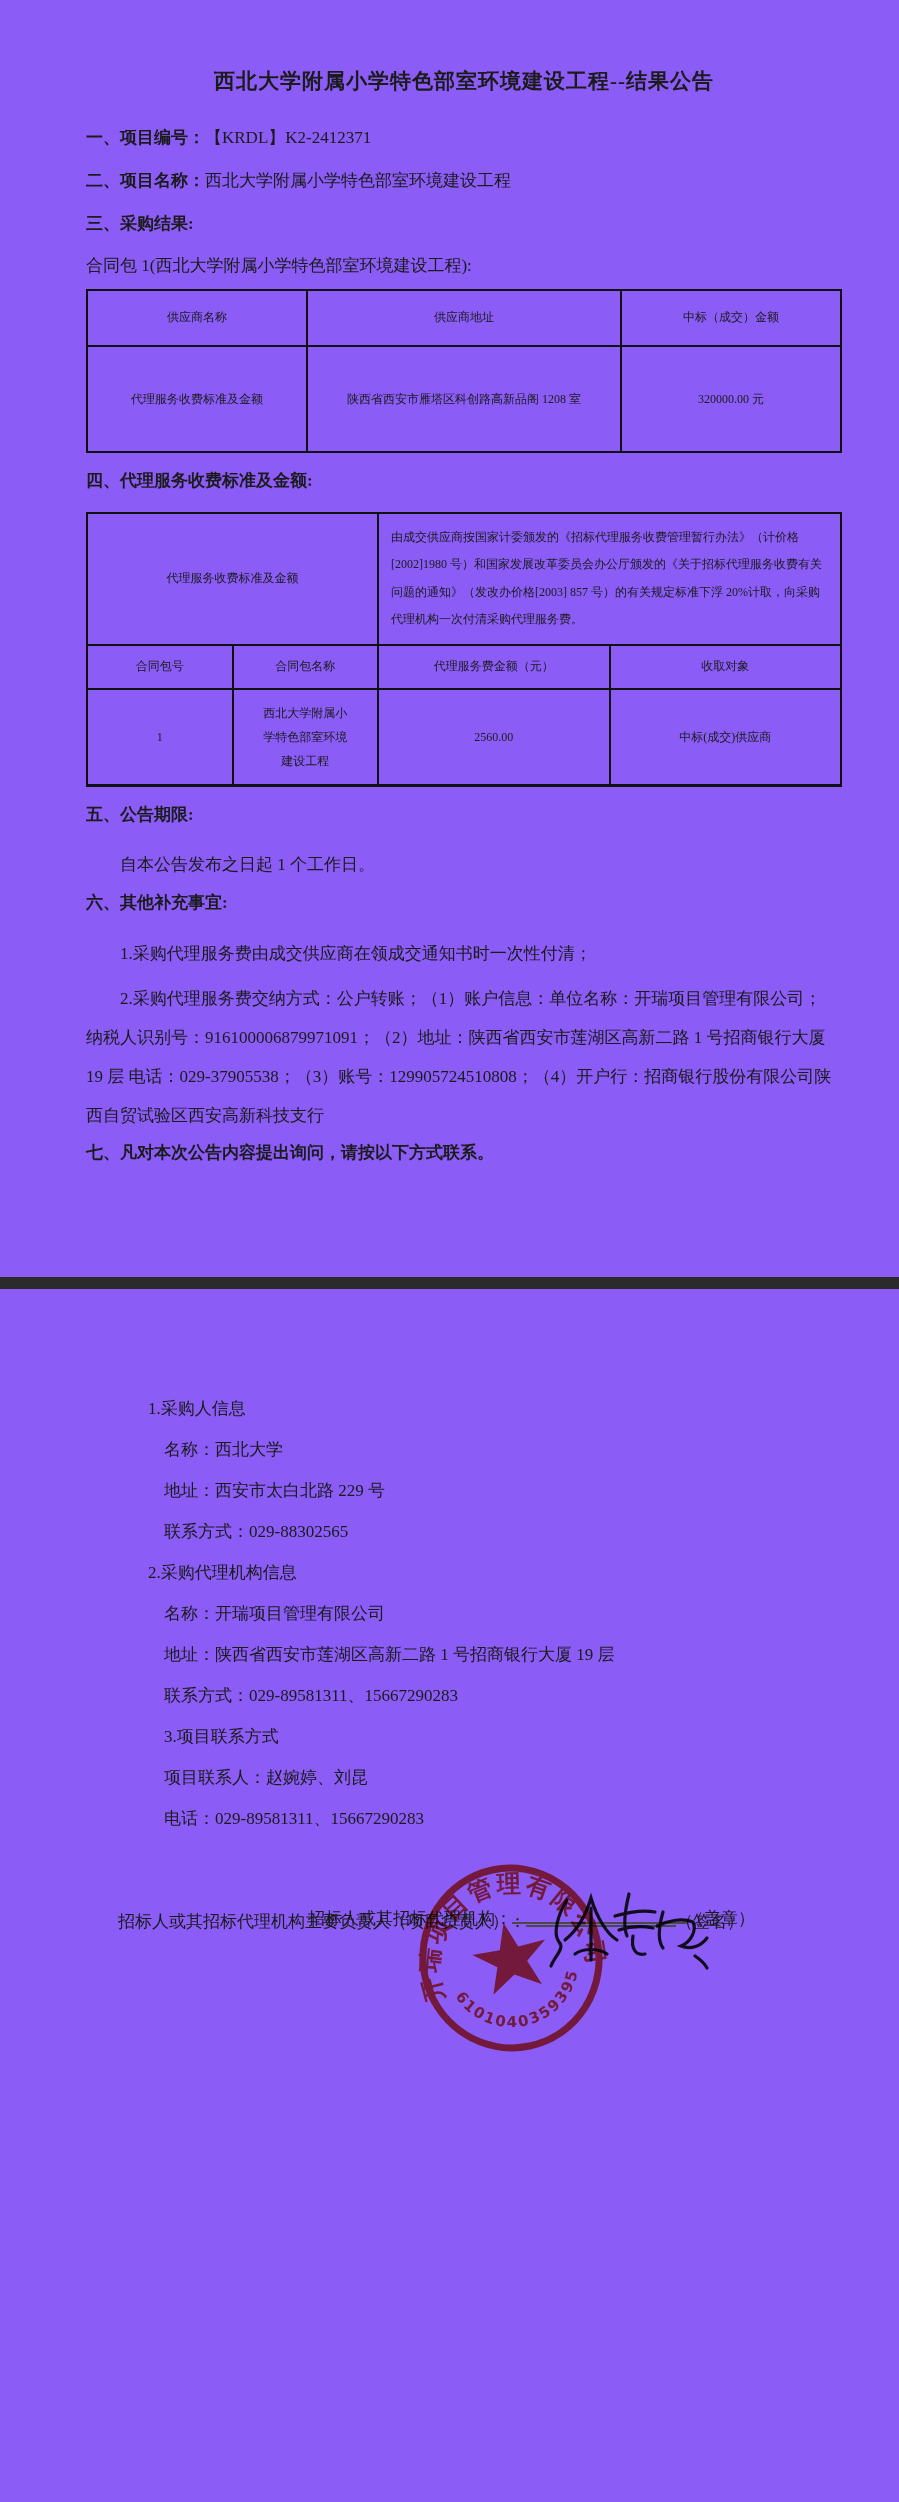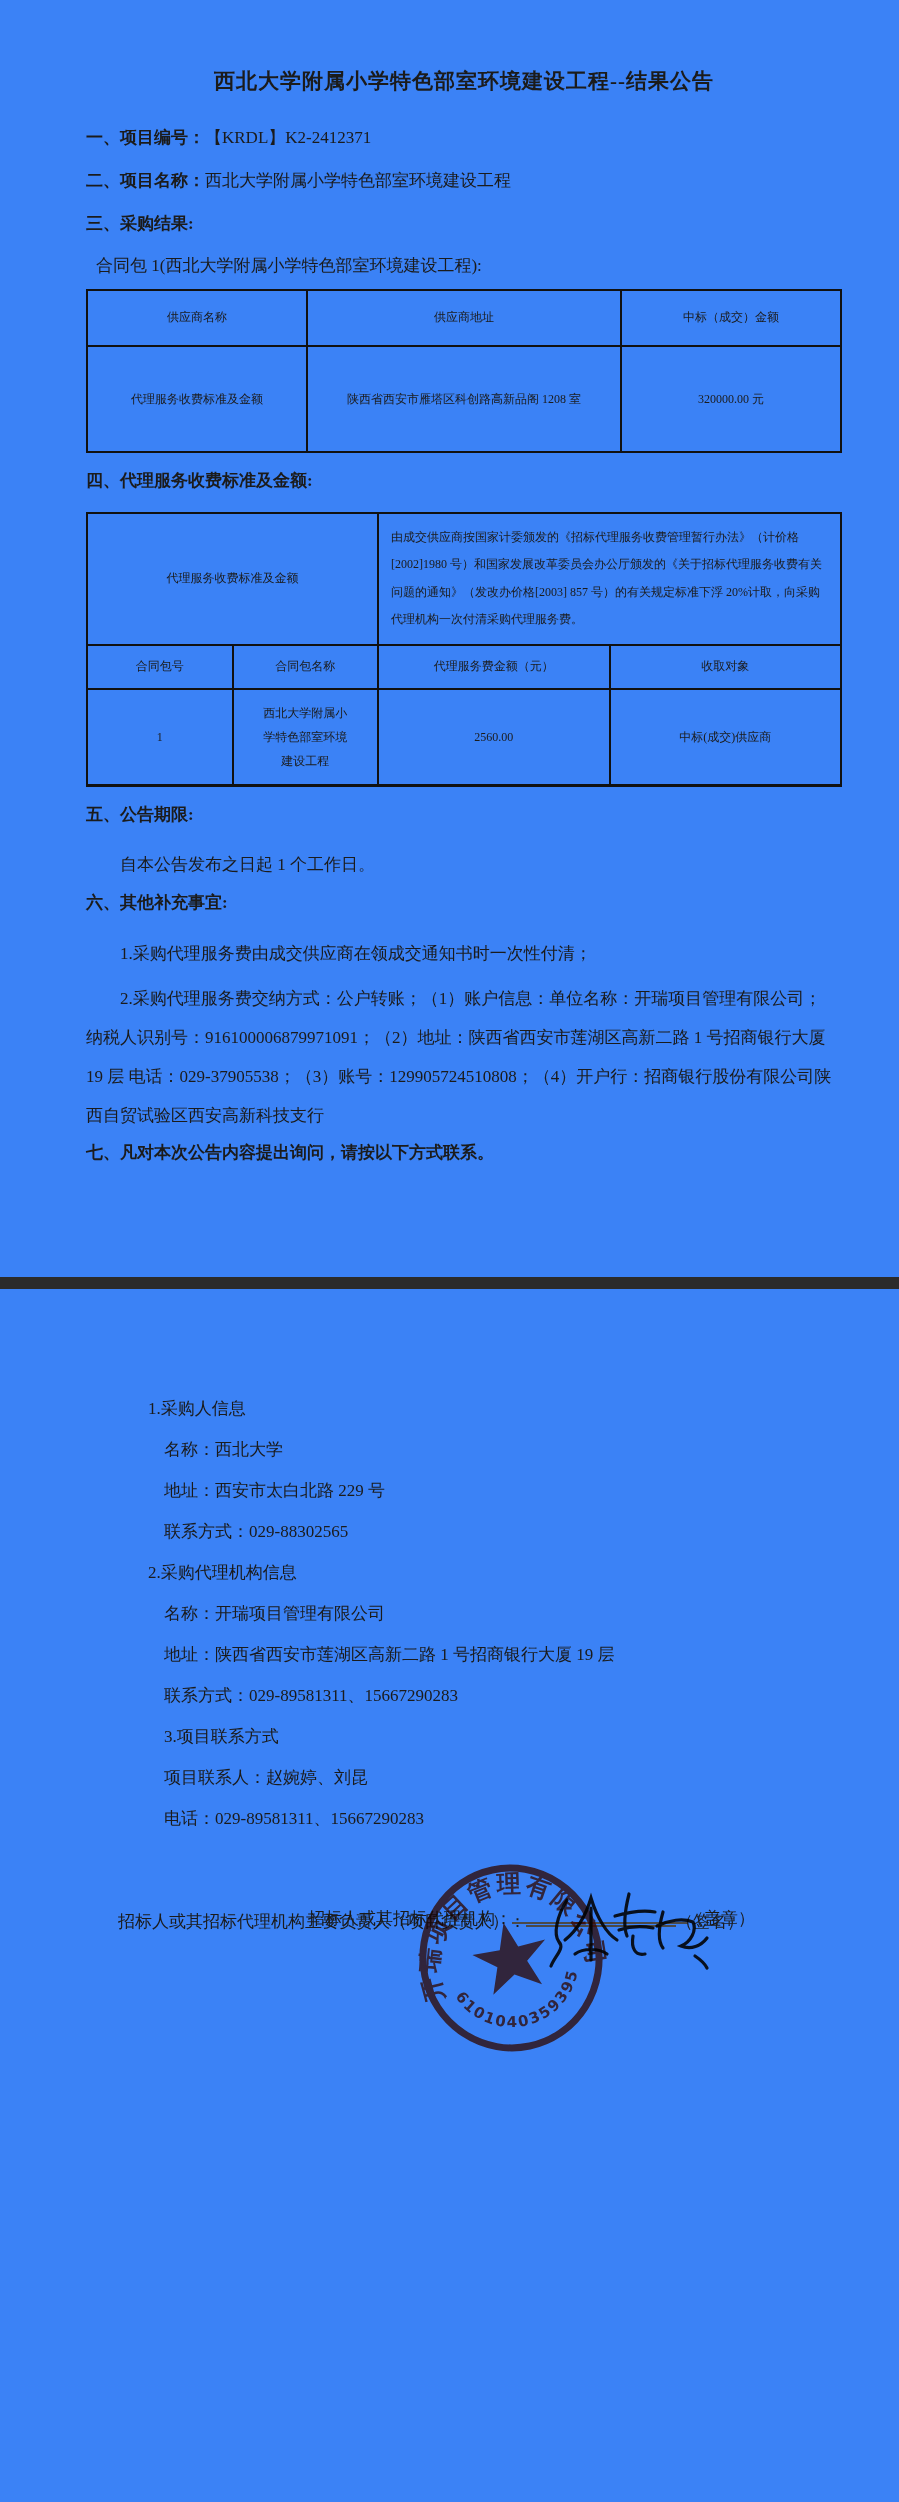--- a/index.html
+++ b/index.html
@@ -1,35 +1,35 @@
 <!DOCTYPE html>
 <html><head>
 <meta charset="utf-8">
 <style>
   html,body{margin:0;padding:0;background:#ffffff;}
   .page{
     position:relative;
     width:899px;height:2502px;
-    background:#3b82f6;
+    background:#8b5cf6;
     font-family:"Liberation Serif","DejaVu Serif",serif;
     color:#1b1b1b;
     overflow:hidden;
   }
   
   .doc{
     position:absolute;top:66px;left:86px;width:756px;
     font-size:17px;line-height:1.45;
   }
   .doc-title{
     text-align:center;font-size:21px;font-weight:bold;
     letter-spacing:1px;margin:0 0 30px 0;
   }
   .h-line{margin:0 0 18px 0;font-weight:bold;}
   .h-line .val{font-weight:normal;}
-  .plain-line{margin:0 0 10px 10px;font-weight:normal;}
+  .plain-line{margin:0 0 10px 0;font-weight:normal;}
   .indent{ text-indent:2em; }
   .para{margin:0 0 8px 0;line-height:2.2;}
 
   table{border-collapse:collapse;width:100%;table-layout:fixed;margin:6px 0 16px 0;}
   td,th{border:2px solid #111111;font-weight:normal;font-size:12px;
         text-align:center;vertical-align:middle;padding:8px 6px;color:#1b1b1b;}
   .t1 th{height:38px;}
   .t1 td{height:88px;line-height:2.2;}
   .t1 .c1{width:30%;}
   .t1 .c2{width:40%;padding:7px 20px;}

